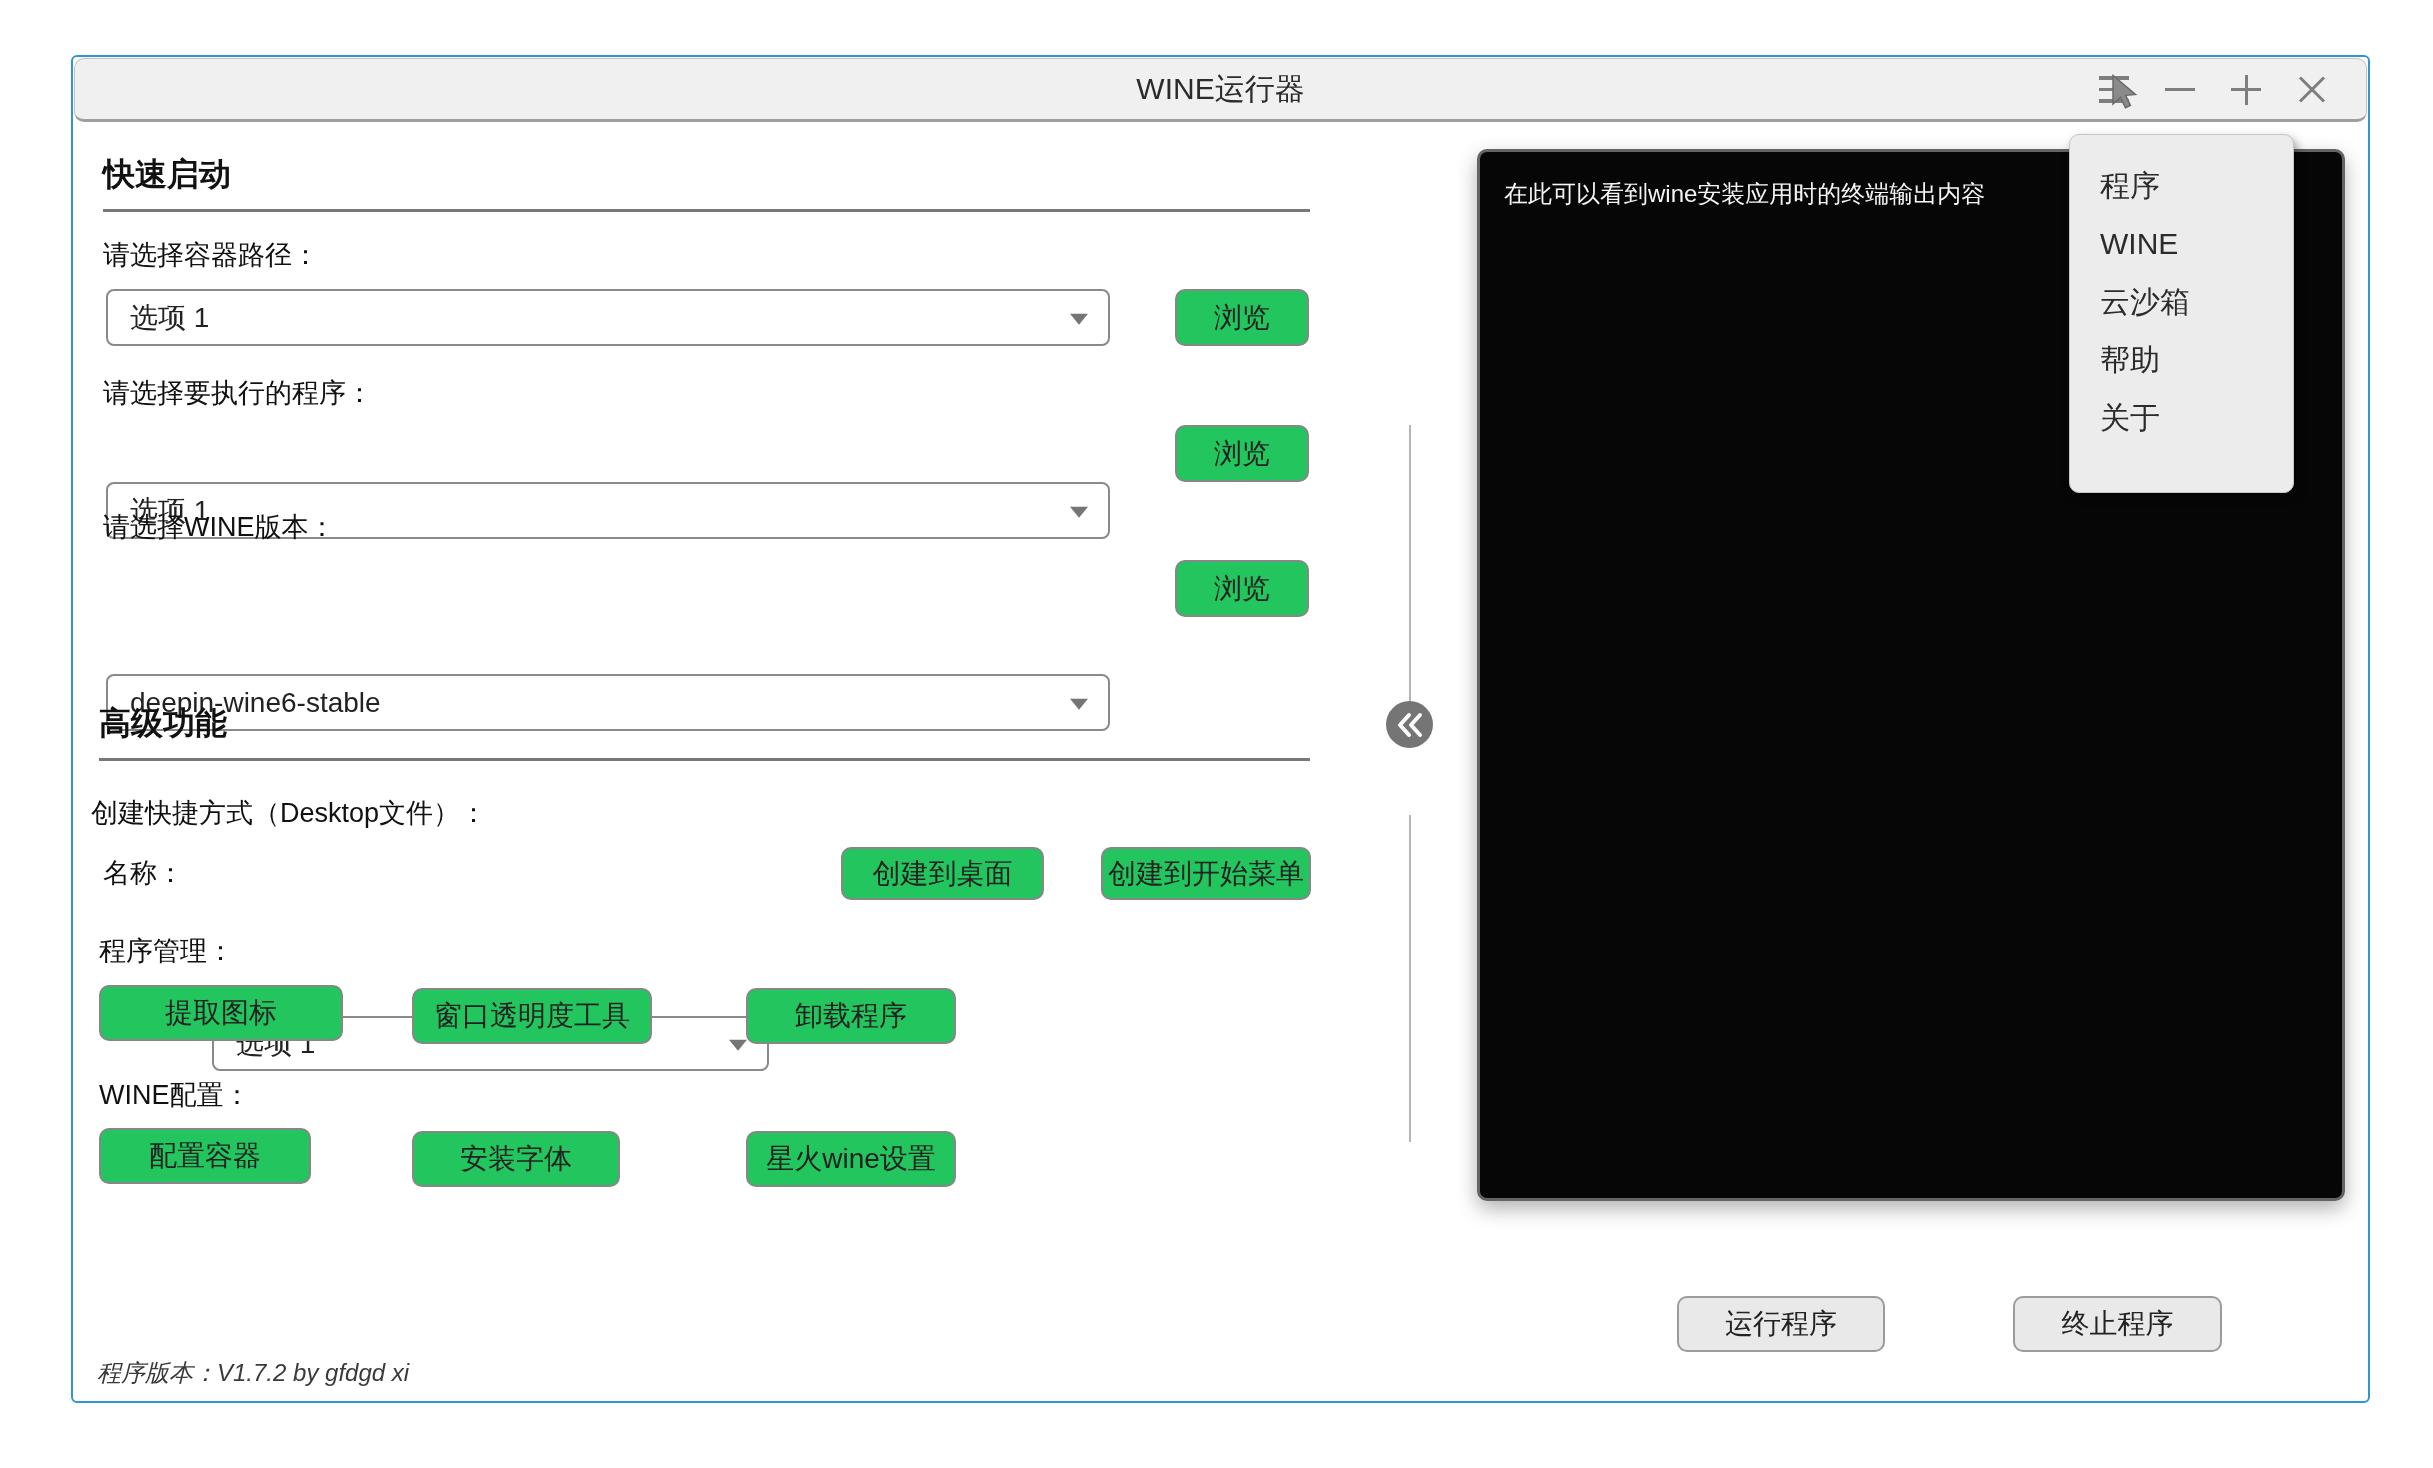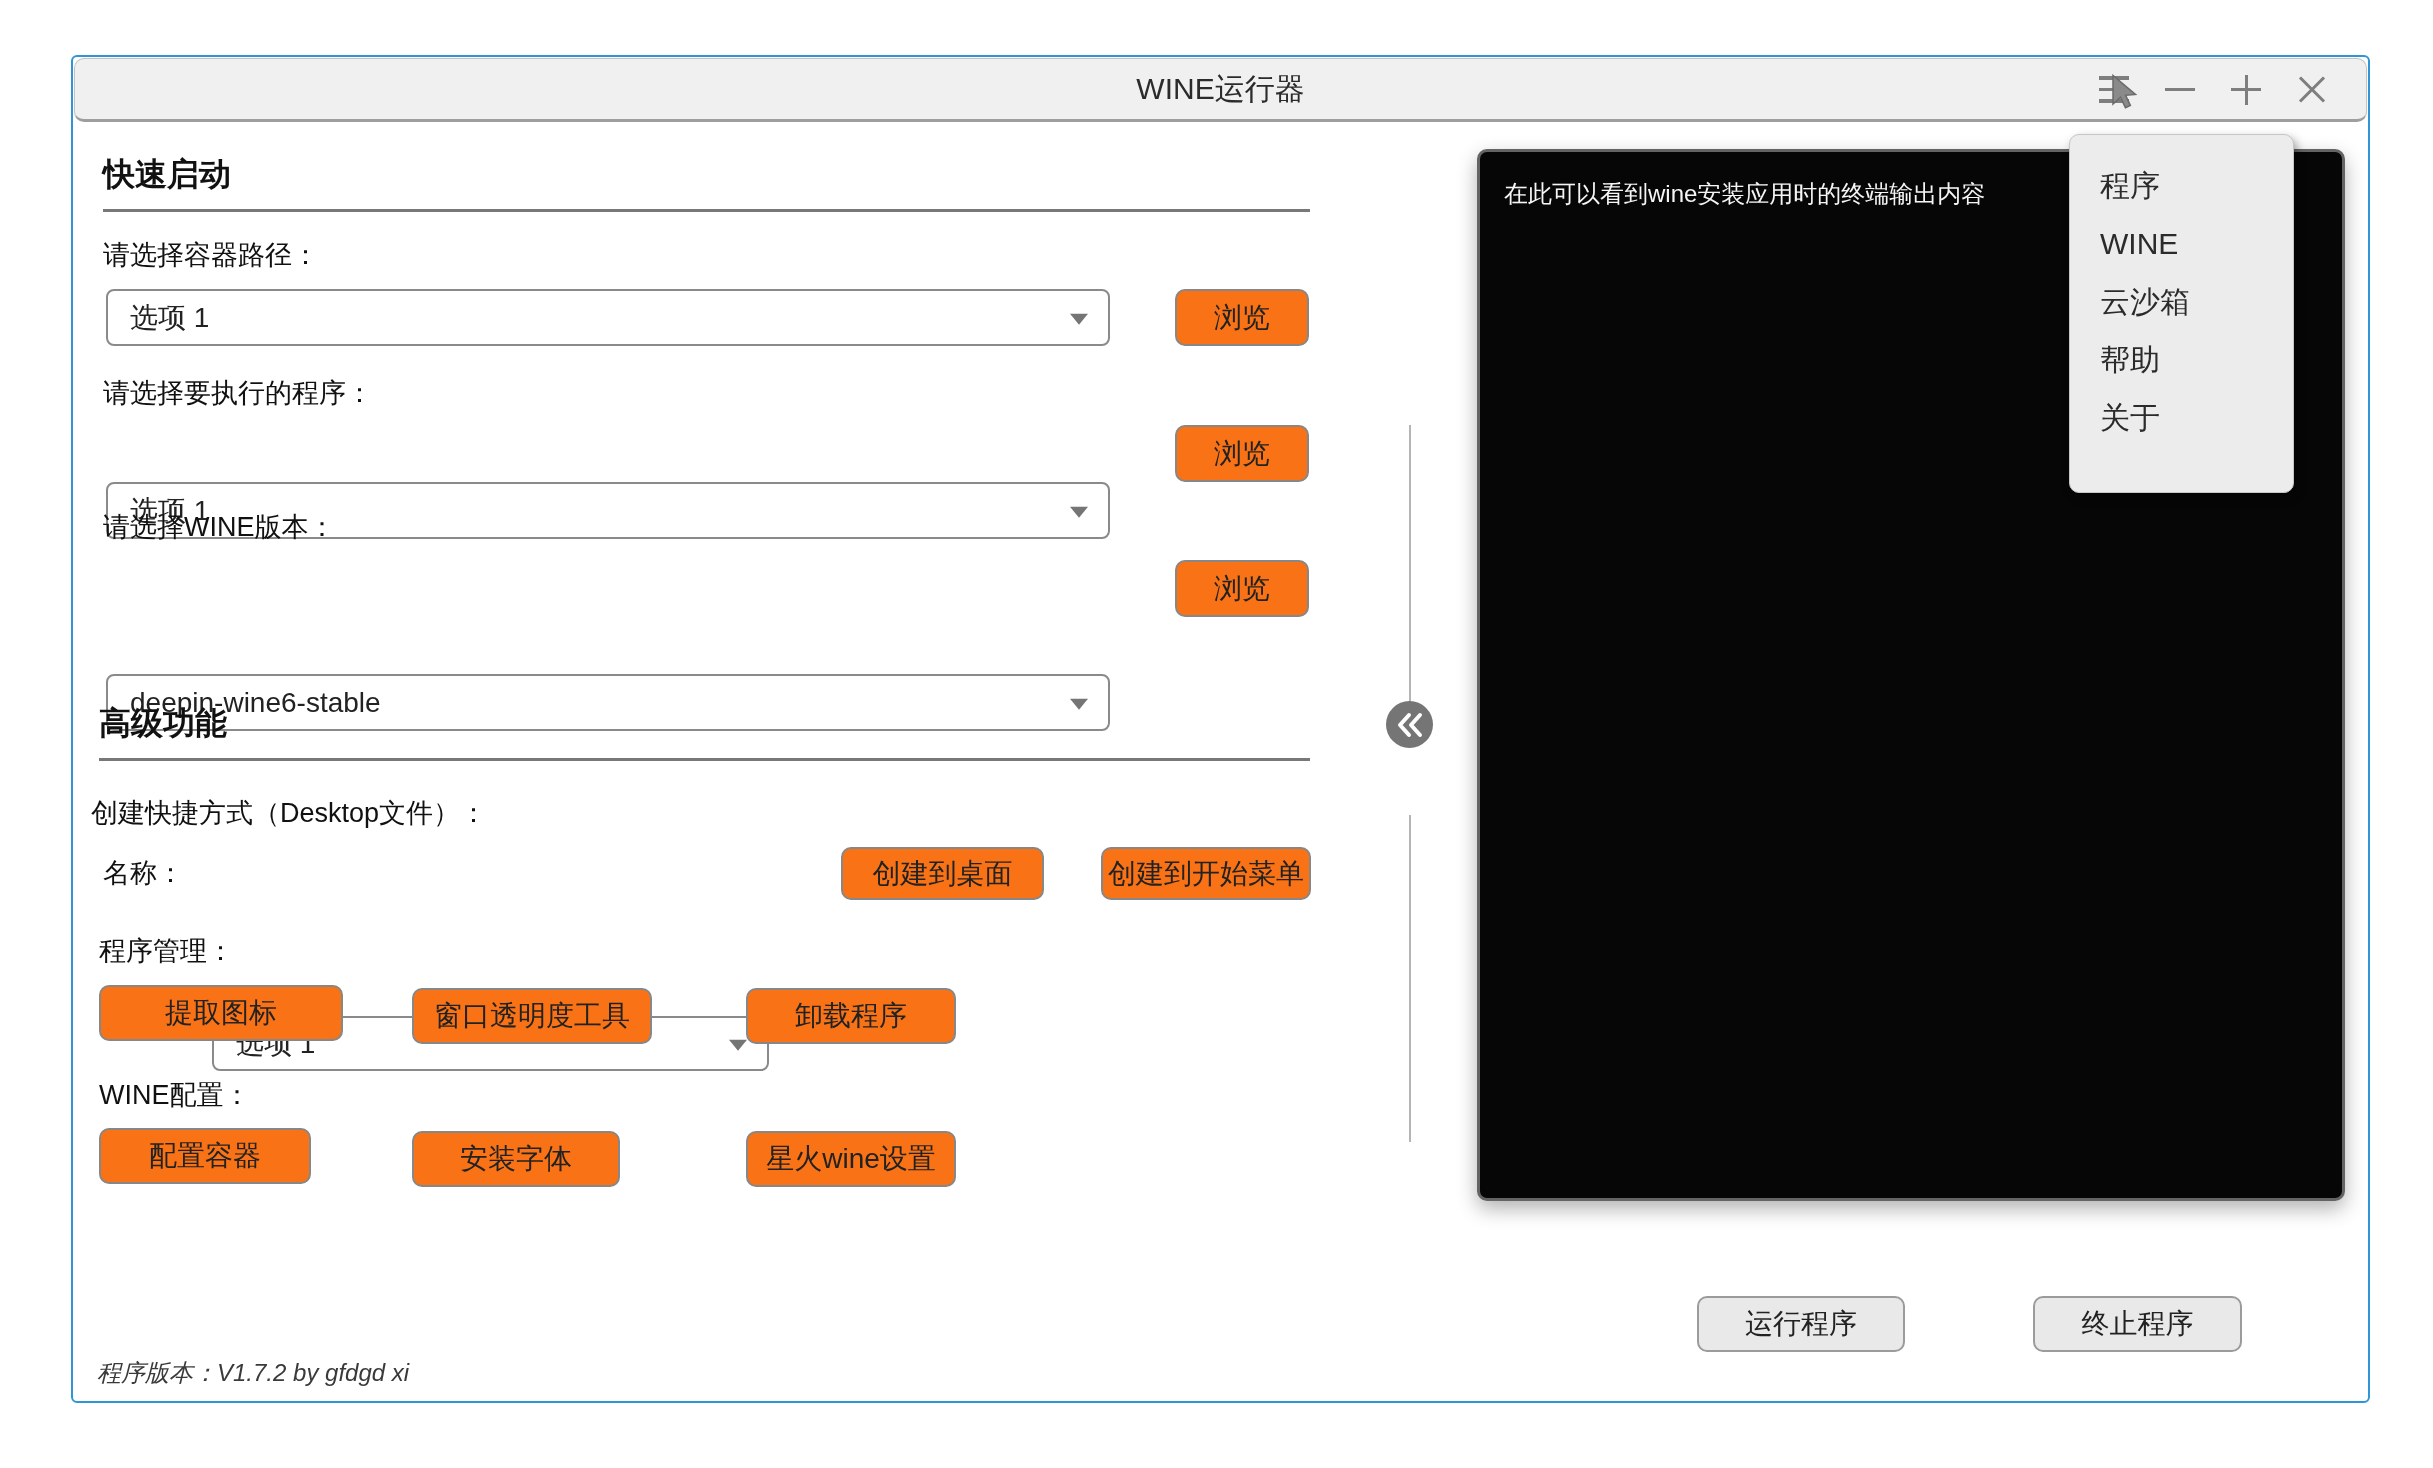--- a/index.html
+++ b/index.html
@@ -46,25 +46,25 @@
     background:#fff; border:2px solid #8a8a8a; border-radius:8px;
     display:flex; align-items:center; font-size:28px; color:#222;
     padding:0 46px 0 22px; position:relative; cursor:default;
   }
   .select .arrow {
     position:absolute; right:20px; top:50%; transform:translateY(-38%);
     width:0; height:0; border-left:9px solid transparent; border-right:9px solid transparent;
     border-top:11px solid #757575;
   }
   .btn {
-    background:#f97316; border:2px solid #878787; border-radius:10px;
+    background:#22c55e; border:2px solid #878787; border-radius:10px;
     display:flex; align-items:center; justify-content:center;
     font-size:28px; color:#222; cursor:default;
   }
-  .btn-gray { background:#e9e9e9; border:2px solid #9b9b9b;margin-left:20px; }
+  .btn-gray { background:#e9e9e9; border:2px solid #9b9b9b; }
   .version { font-size:24px; font-style:italic; color:#3a3a3a; }
 
   
   .vline { width:2px; background:#b5b5b5; }
   .collapse {
     width:47px; height:47px; border-radius:50%; background:#757575;
     display:flex; align-items:center; justify-content:center;
   }
 
   

